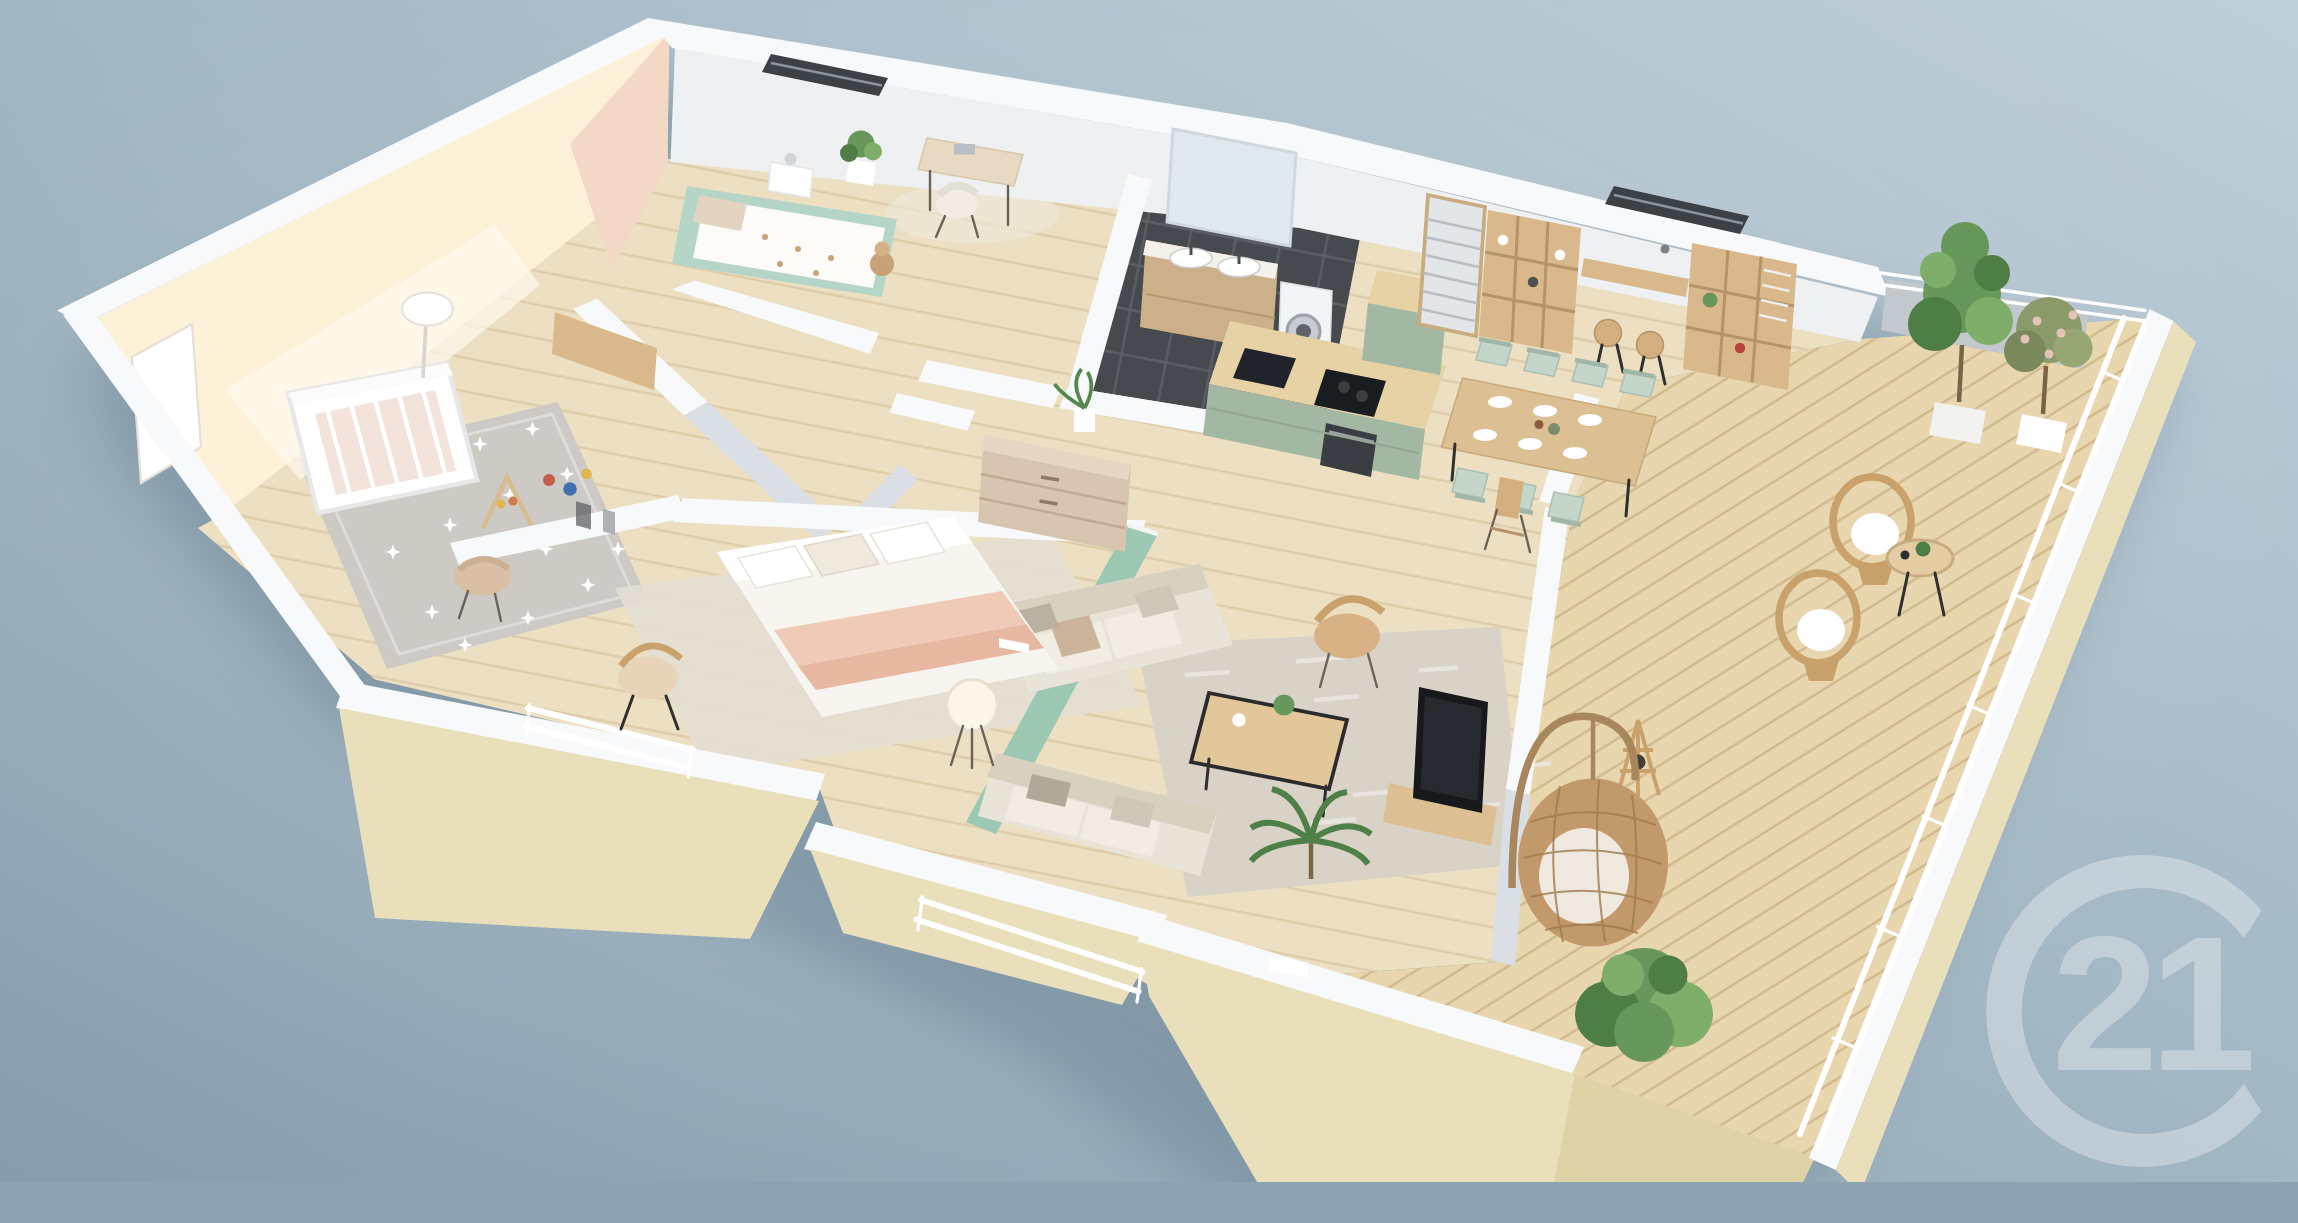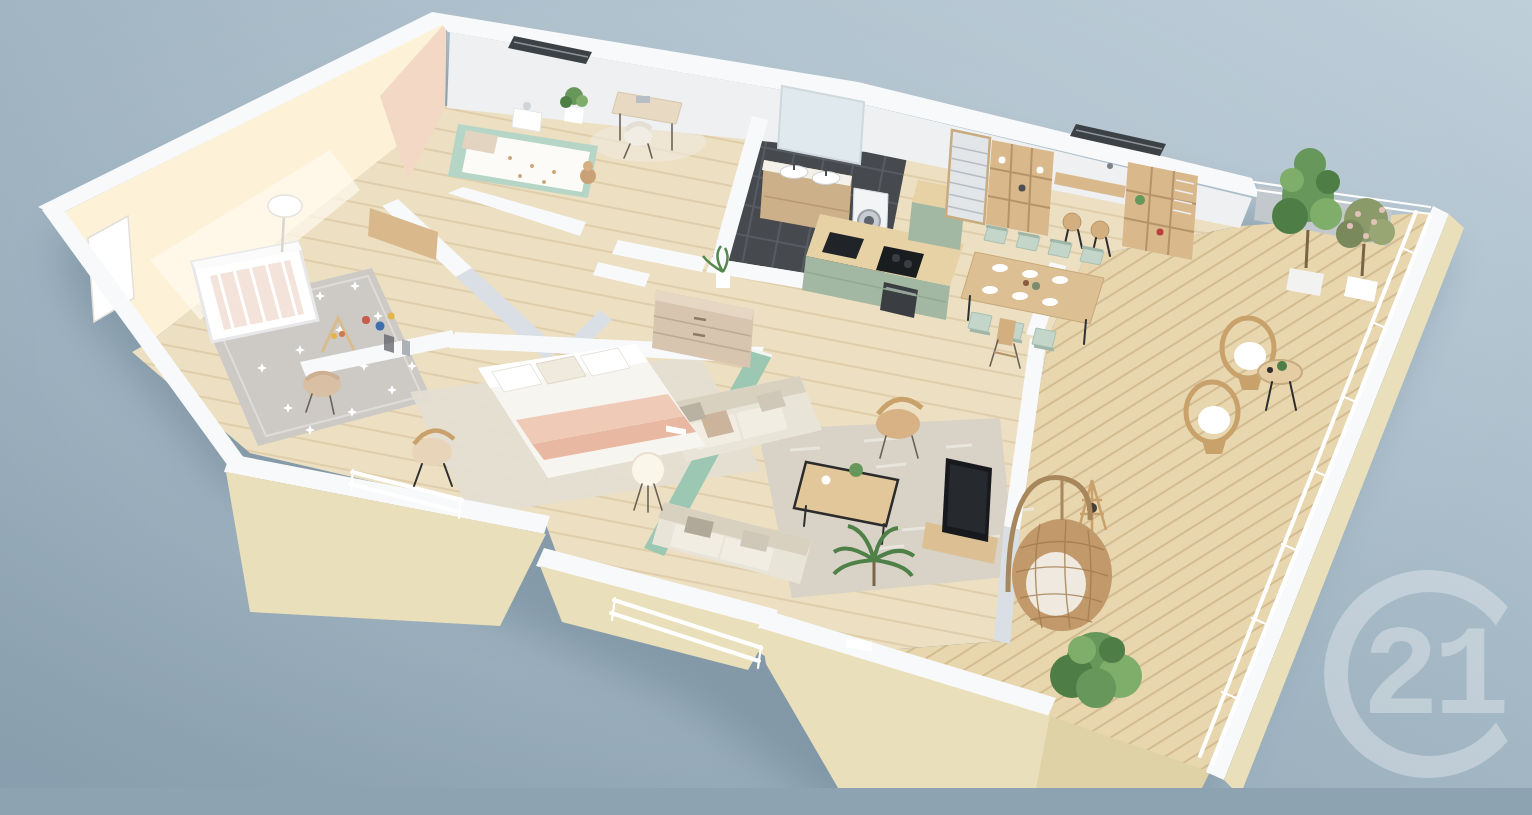--- a/index.html
+++ b/index.html
@@ -1,17 +1,17 @@
 <!DOCTYPE html>
 <html><head>
 <meta charset="utf-8">
 <style>
   html,body{margin:0;padding:0;background:#8ea3b1;}
   .stage{position:relative;width:1532px;height:788px;overflow:hidden;
-         font-family:Liberation Mono, monospace;}
+         font-family:Liberation Sans, sans-serif;}
   svg{display:block}
   .band{fill:#f8f9fa}
   .wallface{fill:#eef0f2}
   .wallside{fill:#d9dfe5}
   .cream{fill:#e9dfba}
   .creamdark{fill:#ded2a6}
   .wood{fill:#d9b98c}
   .rail{stroke:#ffffff;stroke-width:4;fill:none;stroke-linecap:round}
   .railthin{stroke:#ffffff;stroke-width:2.2;fill:none;stroke-linecap:round}
   .plantA{fill:#4e7d46}.plantB{fill:#67975a}.plantC{fill:#7fae6a}

